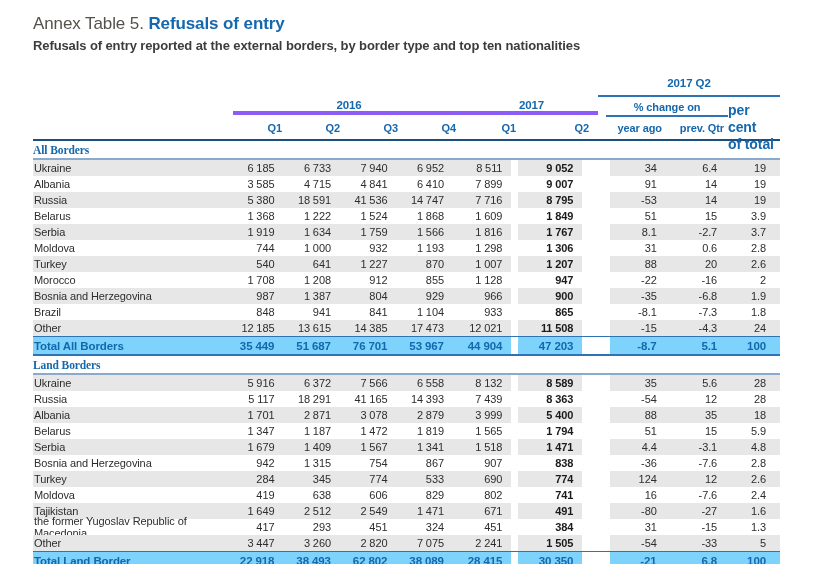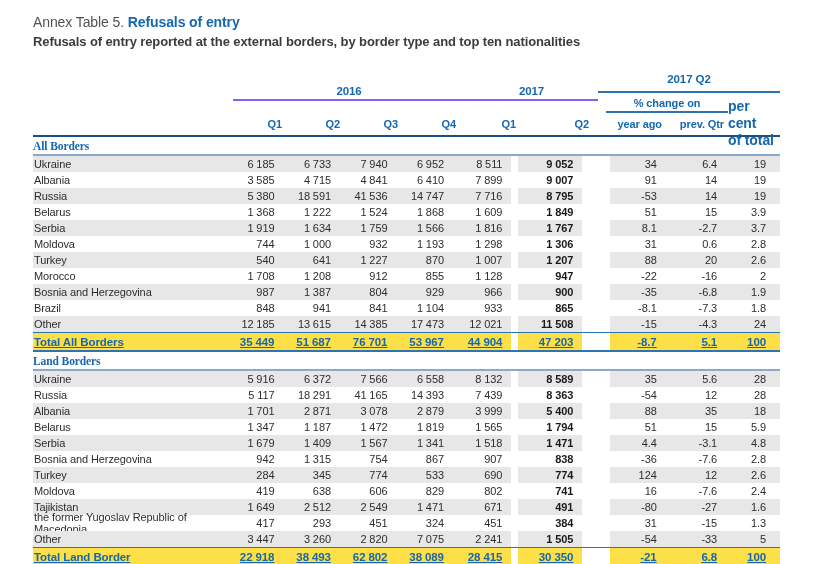--- a/index.html
+++ b/index.html
@@ -1,33 +1,33 @@
 <!DOCTYPE html>
 <html><head>
 <meta charset="utf-8">
 <style>
   html,body{margin:0;padding:0;background:#ffffff;}
   *{box-sizing:border-box;}
   body{font-family:"Liberation Sans","DejaVu Sans",sans-serif;}
   .page{position:relative;width:822px;height:564px;background:#ffffff;overflow:hidden;padding:14px 0 0 33px;}
 
   
-  .title-line{font-size:14px;letter-spacing:-0.1px;margin-bottom:4px;}
+  .title-line{font-size:17px;letter-spacing:-0.1px;margin-bottom:4px;}
   .t-prefix{color:#55514c;}
   .t-main{color:#1567AE;font-weight:bold;}
   .subtitle{font-size:13px;color:#3c3c3c;letter-spacing:-0.1px;margin-bottom:22px;font-weight:bold;}
 
   
   .tbl{width:747px;font-size:11px;color:#2d2d2d;letter-spacing:-0.1px;}
 
   
   .hdr{position:relative;height:66px;border-bottom:2px solid #1c4f80;}
   .hdr .hcell{position:absolute;color:#1567AE;font-weight:bold;}
   .h-2017q2{left:565px;top:2px;width:182px;height:20px;text-align:center;border-bottom:2px solid #2E74B5;font-size:11.5px;}
-  .h-years{left:200px;top:13px;width:365px;height:17px;border-bottom:2px solid #8b5cf6;}
+  .h-years{left:200px;top:23px;width:365px;height:17px;border-bottom:4px solid #8b5cf6;}
   .h-2016{position:absolute;left:0;width:232px;text-align:center;top:1px;font-size:11.5px;}
   .h-2017{position:absolute;left:232px;width:133px;text-align:center;top:1px;font-size:11.5px;}
   .h-pctchange{left:573px;top:25px;width:122px;height:17px;text-align:center;border-bottom:2px solid #2E74B5;font-size:11px;padding-top:1px;}
   .h-percent{left:695px;top:27px;width:52px;font-size:14px;line-height:1.2;}
   .h-q{top:47px;height:16px;text-align:right;padding-right:9px;font-size:11px;}
   .h-q1{left:200px;width:58px;} .h-q2{left:258px;width:58px;}
   .h-q3{left:316px;width:58px;} .h-q4{left:374px;width:58px;}
   .h-q1b{left:432px;width:60px;} .h-q2b{left:499px;width:66px;}
   .h-ya{left:573px;width:60px;top:47px;height:16px;text-align:right;padding-right:4px;font-size:11px;}
   .h-pq{left:633px;width:62px;top:47px;height:16px;text-align:right;padding-right:4px;font-size:11px;}
@@ -45,21 +45,21 @@
   .gut{width:7px;height:100%;background:#ffffff;}
   .gut2{width:8px;height:100%;background:#ffffff;}
   .c-q2b{width:66px;justify-content:flex-end;padding-right:9px;font-weight:bold;color:#1a1a1a;}
   .c-ya{width:60px;justify-content:flex-end;padding-right:12px;margin-left:20px;}
   .c-pq{width:62px;justify-content:flex-end;padding-right:12px;}
   .c-pct{width:52px;justify-content:flex-end;padding-right:14px;}
   .row.shaded .cell{background:#e7e7e7;}
 
   
   .row.total{height:20px;border-top:1.5px solid #2E74B5;border-bottom:2px solid #2E74B5;font-weight:bold;color:#1567AE;font-size:11.5px;}
-  .row.total .cell{background:#fde047;color:#1567AE;text-decoration:underline;}
+  .row.total .cell{background:#7dd3fc;color:#1567AE;}
   .row.total .c-q2b{color:#1567AE;}
 </style>
 </head>
 <body>
 
 <div class="page">
 
   <div class="title-line">
     <span class="t-prefix">Annex Table 5.</span>
     <span class="t-main">Refusals of entry</span>

